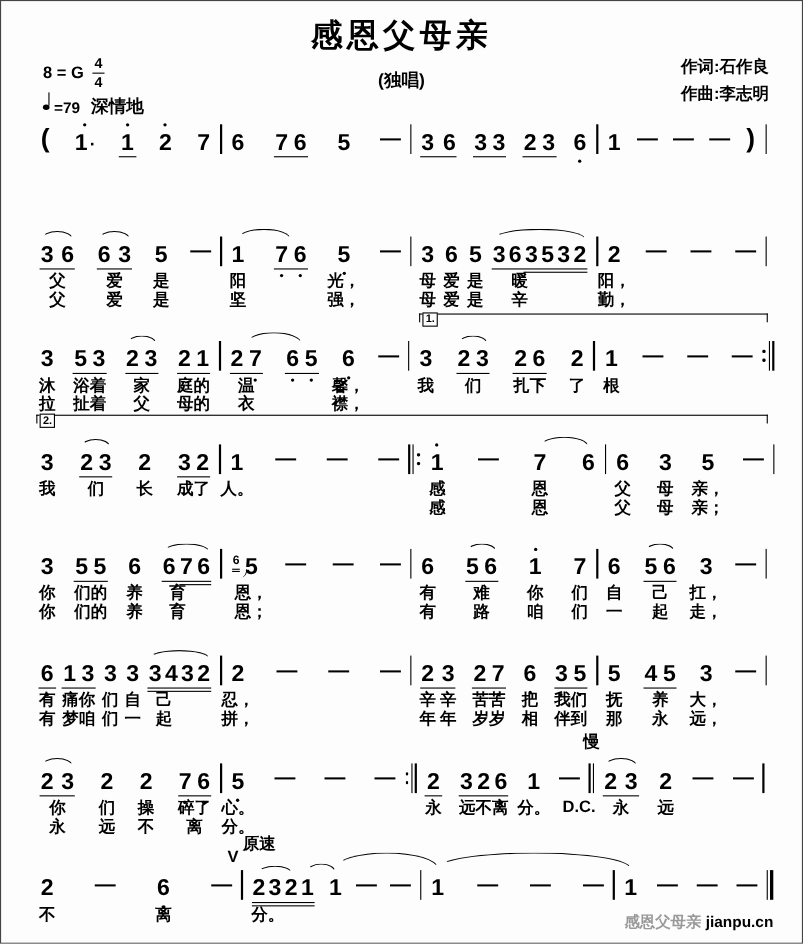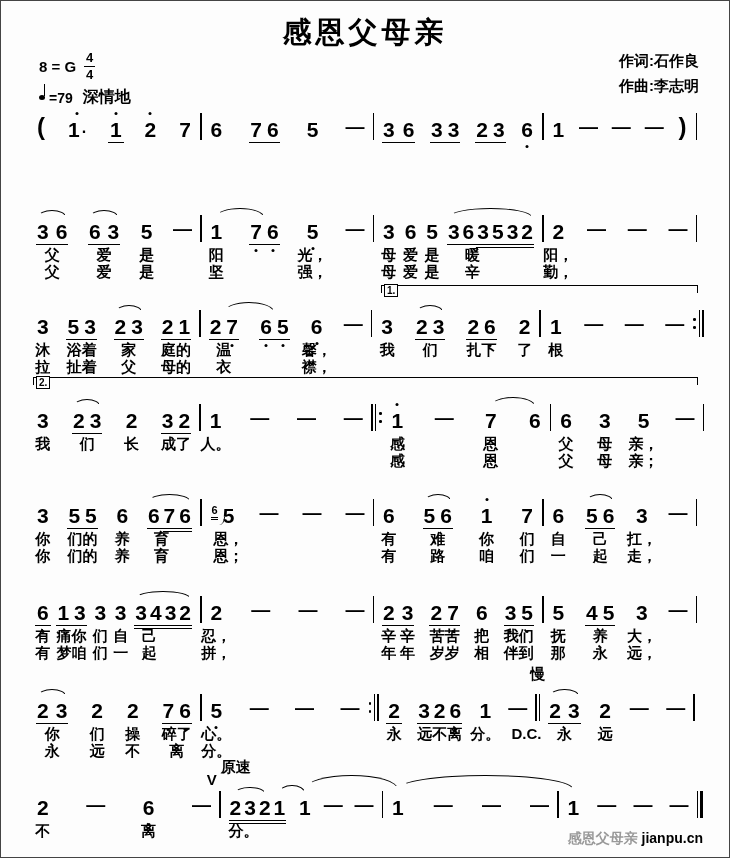--- a/index.html
+++ b/index.html
@@ -49,20 +49,21 @@
   .gul1{bottom:-2px;}.gul2{bottom:-4px;}
   .ghook{position:absolute;right:-5px;bottom:-9px;width:5px;height:8px;border-right:1.3px solid #000;border-bottom-right-radius:100%;display:block;}
   .watermark{position:absolute;bottom:9px;right:26px;font-size:14px;font-weight:700;color:#999;}
   .wmdomain{color:#000000;}
 </style>
 </head>
 <body>
 
 <div class="page">
   <div class="title">感恩父母亲</div>
+  <div class="subtitle">(独唱)</div>
   <div class="credits">
     <div>作词:石作良</div>
     <div>作曲:李志明</div>
   </div>
   <div class="keysig">
     <span>8 = G</span>
     <span class="frac">
       <span>4</span>
       <span class="fline"></span>
       <span>4</span>

